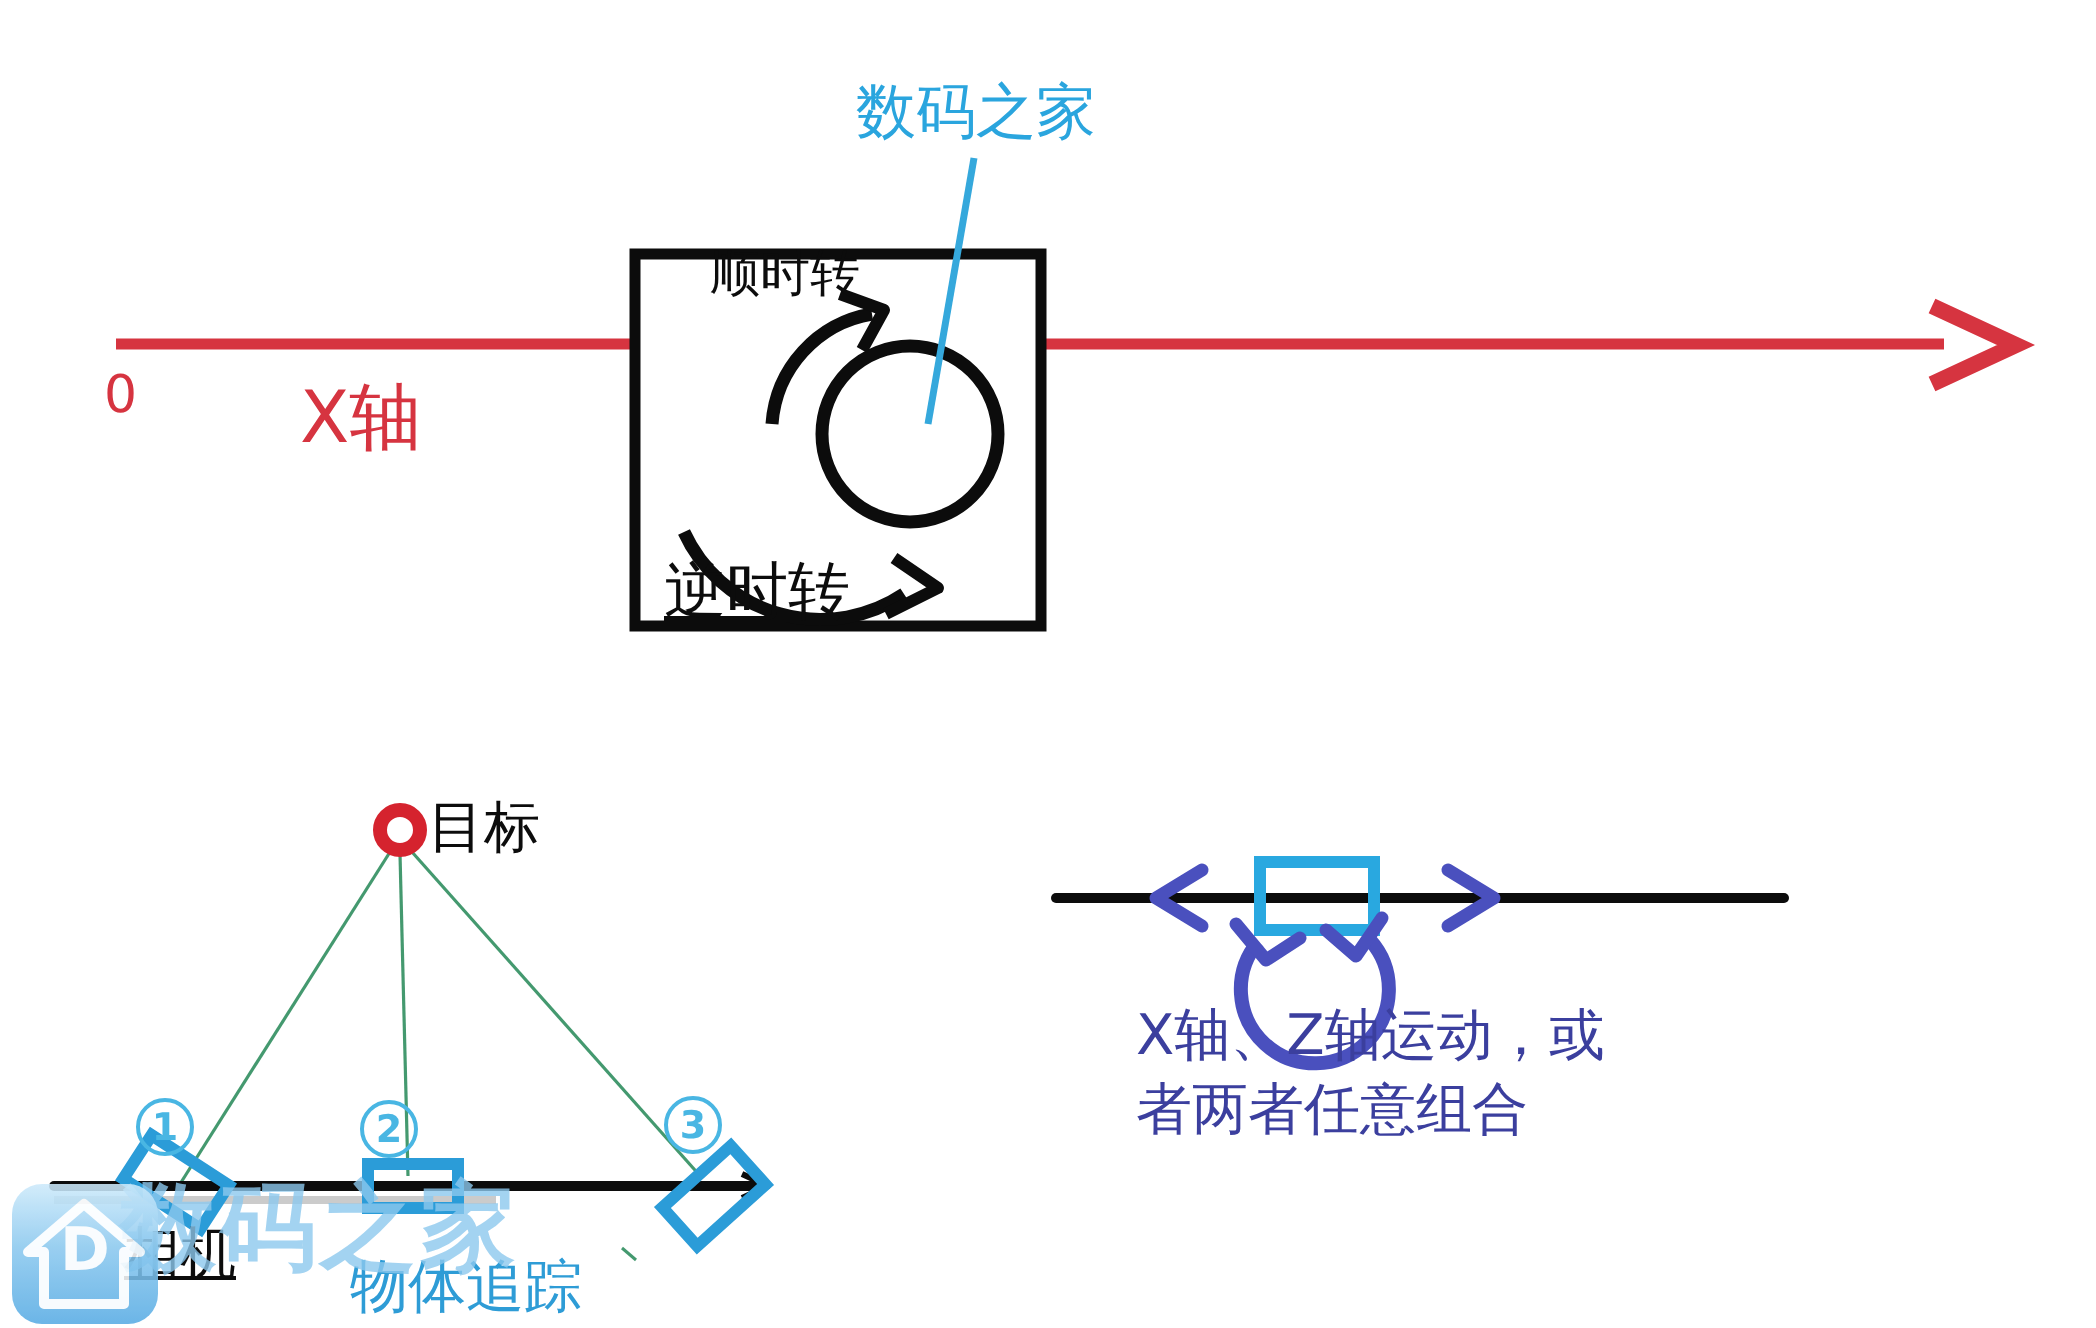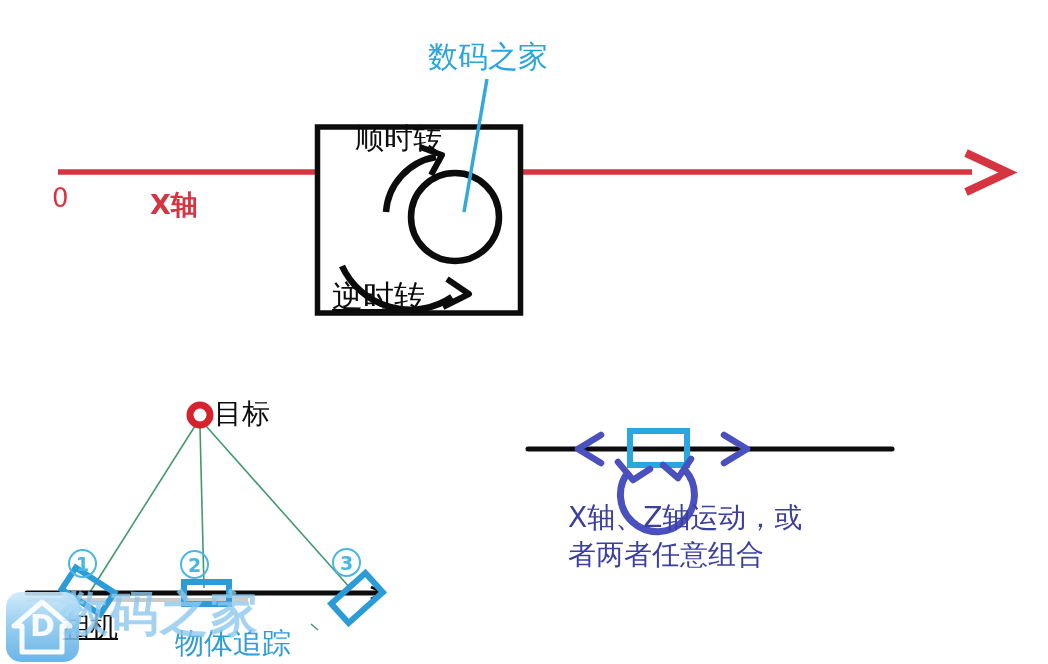--- a/index.html
+++ b/index.html
@@ -8,23 +8,23 @@
     font-family:"DejaVu Sans","Liberation Sans",sans-serif;overflow:hidden;
   }
   .shapes{position:absolute;left:0;top:0;width:1048px;height:664px;}
   .txt{position:absolute;white-space:nowrap;line-height:1.1;}
   .red{color:#d63440;}
   .blk{color:#0c0c0c;}
   .cyan{color:#2aa5de;}
   .blue{color:#2e9cd6;}
   .indigo{color:#3b3f9e;}
   .t-origin{left:52px;top:184px;font-size:26px;}
-  .t-xaxis{left:150px;top:190px;font-size:27px;font-weight:bold;}
+  .t-xaxis{left:150px;top:190px;font-size:36px;}
   .t-fixedcam{left:428px;top:40px;font-size:30px;}
-  .t-cw{left:355px;top:123px;font-size:29px;}
+  .t-cw{left:355px;top:123px;font-size:25px;}
   .t-ccw{left:332px;top:279px;font-size:31px;text-decoration:underline;}
   .t-platform{left:331px;top:322px;font-size:28px;}
   .t-target{left:214px;top:399px;font-size:28px;text-align:center;}
   .t-camera{left:62px;top:612px;font-size:28px;text-decoration:underline;}
   .t-tracking{left:175px;top:628px;font-size:29px;}
   .t-motion1{left:568px;top:503px;font-size:28px;}
   .t-motion2{left:568px;top:540px;font-size:28px;text-align:center;}
   .pos-circle{
     position:absolute;width:29px;height:29px;border:2.5px solid #49b6e3;border-radius:50%;
     color:#49b6e3;font-size:19px;font-weight:bold;display:flex;align-items:center;justify-content:center;

